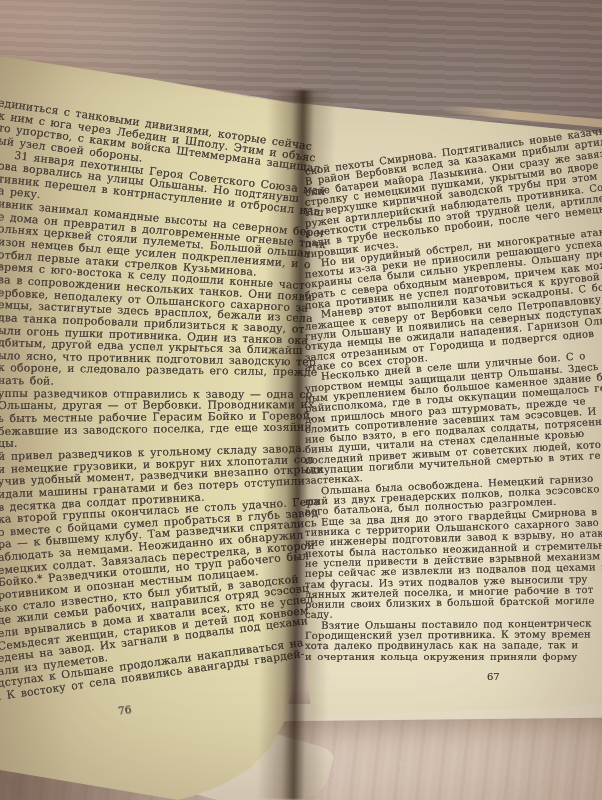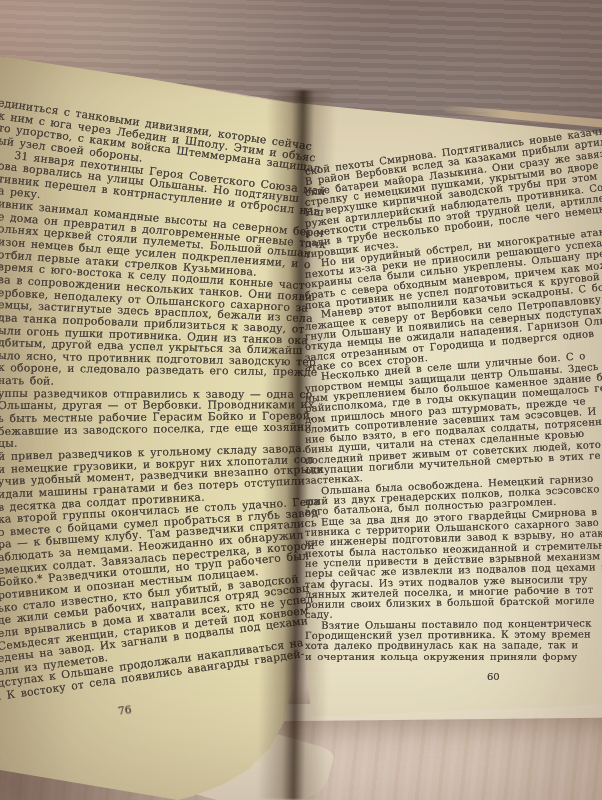--- a/index.html
+++ b/index.html
@@ -176,17 +176,17 @@
       <div class="tl tl-r" style="transform: rotate(-0.995745deg);">лянных жителей поселка, и многие рабочие в тот</div>
       <div class="tl tl-r" style="transform: rotate(-0.829787deg);">ронили своих близких в большой братской могиле</div>
       <div class="tl tl-r" style="transform: rotate(-0.66383deg);">саду.</div>
       <div class="tl tl-r" style="transform: rotate(-0.497872deg);">   Взятие Ольшаны поставило под концентрическ</div>
       <div class="tl tl-r" style="transform: rotate(-0.331915deg);">Городищенский узел противника. К этому времен</div>
       <div class="tl tl-r" style="transform: rotate(-0.165957deg);">хота далеко продвинулась как на западе, так и</div>
       <div class="tl tl-r" style="transform: rotate(0deg);">и очертания кольца окружения приняли форму</div>
     </div>
 
   <div class="pagenum pagenum-left">76</div>
-  <div class="pagenum pagenum-right">60</div>
+  <div class="pagenum pagenum-right">67</div>
 
   <div class="gutter"></div>
   <div class="vignette"></div>
 </div>
 
 </body></html>

